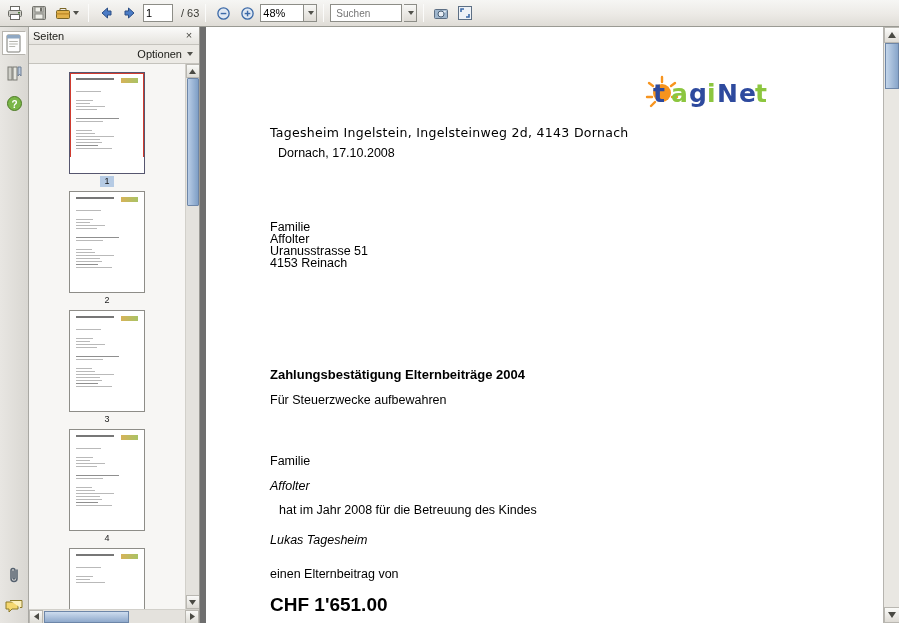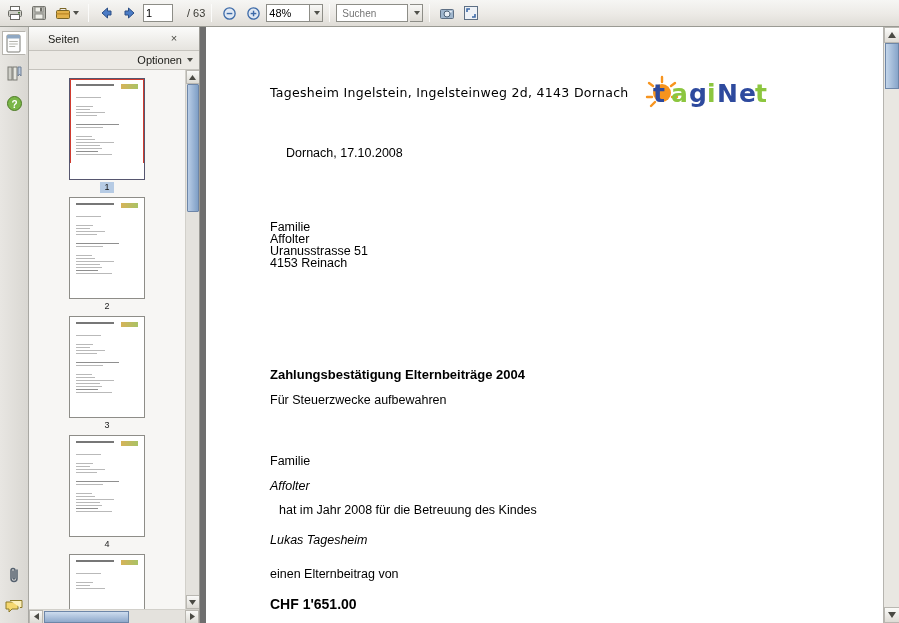--- a/index.html
+++ b/index.html
@@ -55,21 +55,21 @@
     border: 1px solid #8d8d87;
     background: #fff;
     font-size: 11px;
     font-family: "Liberation Sans", sans-serif;
     text-align: left;
     padding: 0 2px;
     color: #000;
   }
   .pagetotal {
     font-size: 11px; color: #3a3a34;
-    margin-left: 12px;
+    margin-left: 6px;
     white-space: nowrap;
   }
   .zoombox {
     display: flex; align-items: center;
     height: 18px;
     border: 1px solid #8d8d87;
     background: #fff;
     width: 44px;
     padding: 0 2px;
     font-size: 11px;
@@ -154,25 +154,25 @@
   
   .panel {
     width: 171px;
     background: #f3f2ef;
     border-right: 1px solid #9b9a95;
     display: flex;
     flex-direction: column;
     min-width: 0;
   }
   .panel-head {
-    height: 24px;
+    height: 18px;
     background: linear-gradient(to bottom,#fbfbfa,#e6e4df);
     border-bottom: 1px solid #c5c3bd;
     display: flex; align-items: center;
-    padding: 0 19px;
+    padding: 0 4px;
     font-size: 11px;
     color: #1a1a16;
   }
   .panel-head .ttl { flex: 1; }
   .closex {
     width: 12px; height: 12px;
     display: flex; align-items: center; justify-content: center;
     font-size: 11px; color: #4a4a44; line-height: 1;
   }
   .panel-opt {
@@ -316,20 +316,21 @@
     background: linear-gradient(to right,#c3d5ea,#87a5ca);
     border: 1px solid #6d86a8;
   }
 
   
   .letter { position: absolute; inset: 0; color: #000; }
   .hand {
     font-family: "DejaVu Sans", sans-serif;
     font-size: 13px;
     letter-spacing: .3px;
+    margin-top: 40px;
   }
   .t { position: absolute; font-size: 12.5px; line-height: 15px; white-space: pre; }
   .bold { font-weight: bold; }
   .ital { font-style: italic; }
 
   .logo {
     position: absolute;
     right: 112px; top: 48px;
     width: 126px; height: 34px;
   }
@@ -681,36 +682,36 @@
                 <text class="logo-text" x="26" y="27" fill="#8cc63f">a</text>
                 <text class="logo-text" x="44" y="27" fill="#2e4a9e">g</text>
                 <text class="logo-text" x="62" y="27" fill="#8cc63f">i</text>
                 <text class="logo-text" x="72" y="27" fill="#2e4a9e">N</text>
                 <text class="logo-text" x="94" y="27" fill="#2e4a9e">e</text>
                 <text class="logo-text" x="110" y="27" fill="#8cc63f">t</text>
               </g>
             </svg>
           </div>
 
-          <div class="t" style="left:80px; top:119px;">Dornach, 17.10.2008</div>
+          <div class="t" style="left:72px; top:119px;">Dornach, 17.10.2008</div>
 
           <div class="t" style="left:64px; top:193px;">Familie</div>
           <div class="t" style="left:64px; top:205px;">Affolter</div>
           <div class="t" style="left:64px; top:217px;">Uranusstrasse 51</div>
           <div class="t" style="left:64px; top:229px;">4153 Reinach</div>
 
           <div class="t bold" style="left:64px; top:340px; font-size:13px;">Zahlungsbestätigung Elternbeiträge 2004</div>
           <div class="t" style="left:64px; top:366px;">Für Steuerzwecke aufbewahren</div>
 
           <div class="t" style="left:64px; top:427px;">Familie</div>
           <div class="t ital" style="left:64px; top:452px;">Affolter</div>
           <div class="t" style="left:73px; top:476px;">hat im Jahr 2008 für die Betreuung des Kindes</div>
           <div class="t ital" style="left:64px; top:506px;">Lukas Tagesheim</div>
           <div class="t" style="left:64px; top:540px;">einen Elternbeitrag von</div>
-          <div class="t bold" style="left:64px; top:570px; font-size:14px;">CHF 1'651.00</div>
+          <div class="t bold" style="left:64px; top:570px; font-size:19px;">CHF 1'651.00</div>
 
         </div>
       </div>
 
       <div class="docscroll">
         <div class="dsb-arrow">
           <svg width="8" height="6" viewBox="0 0 8 6">
             <path d="M4 0 L8 6 H0 Z" fill="#4a4a44"></path>
           </svg>
         </div>

